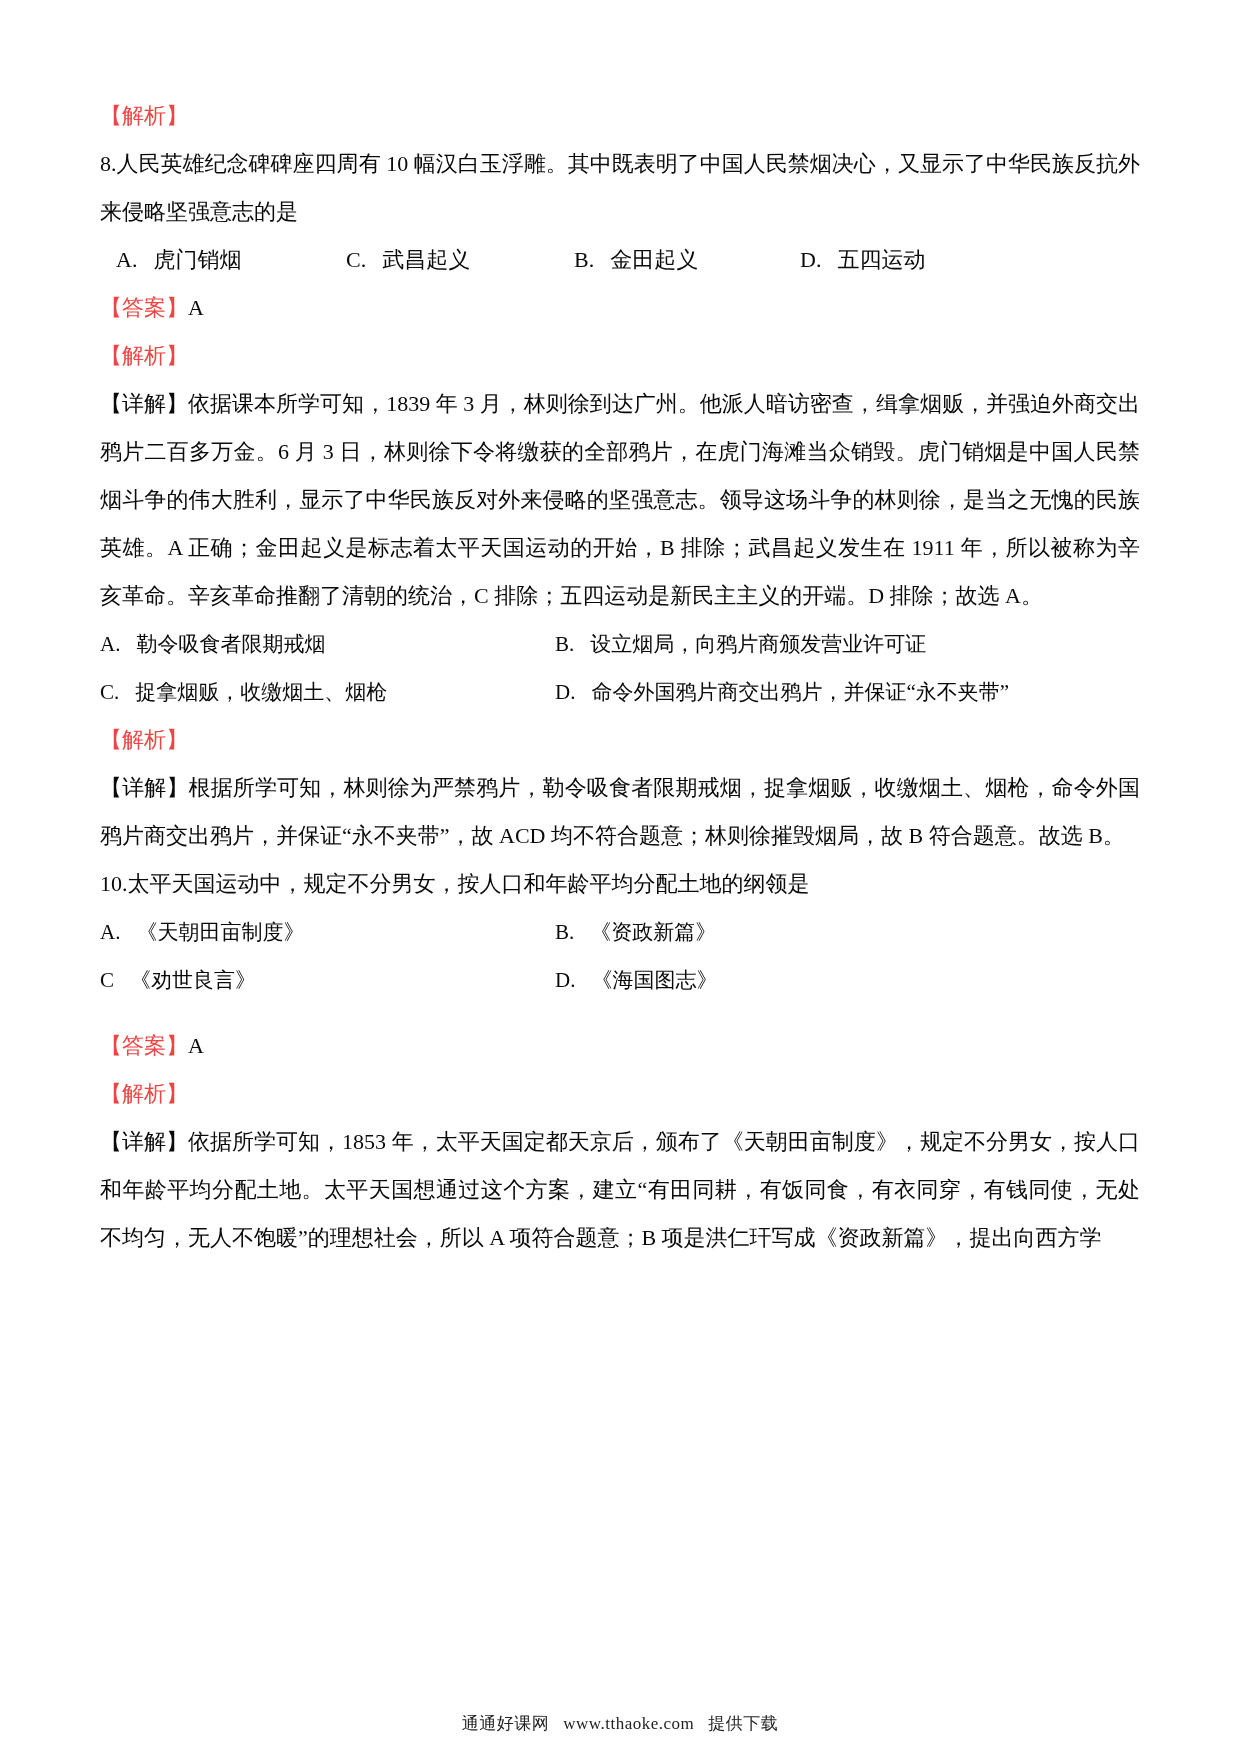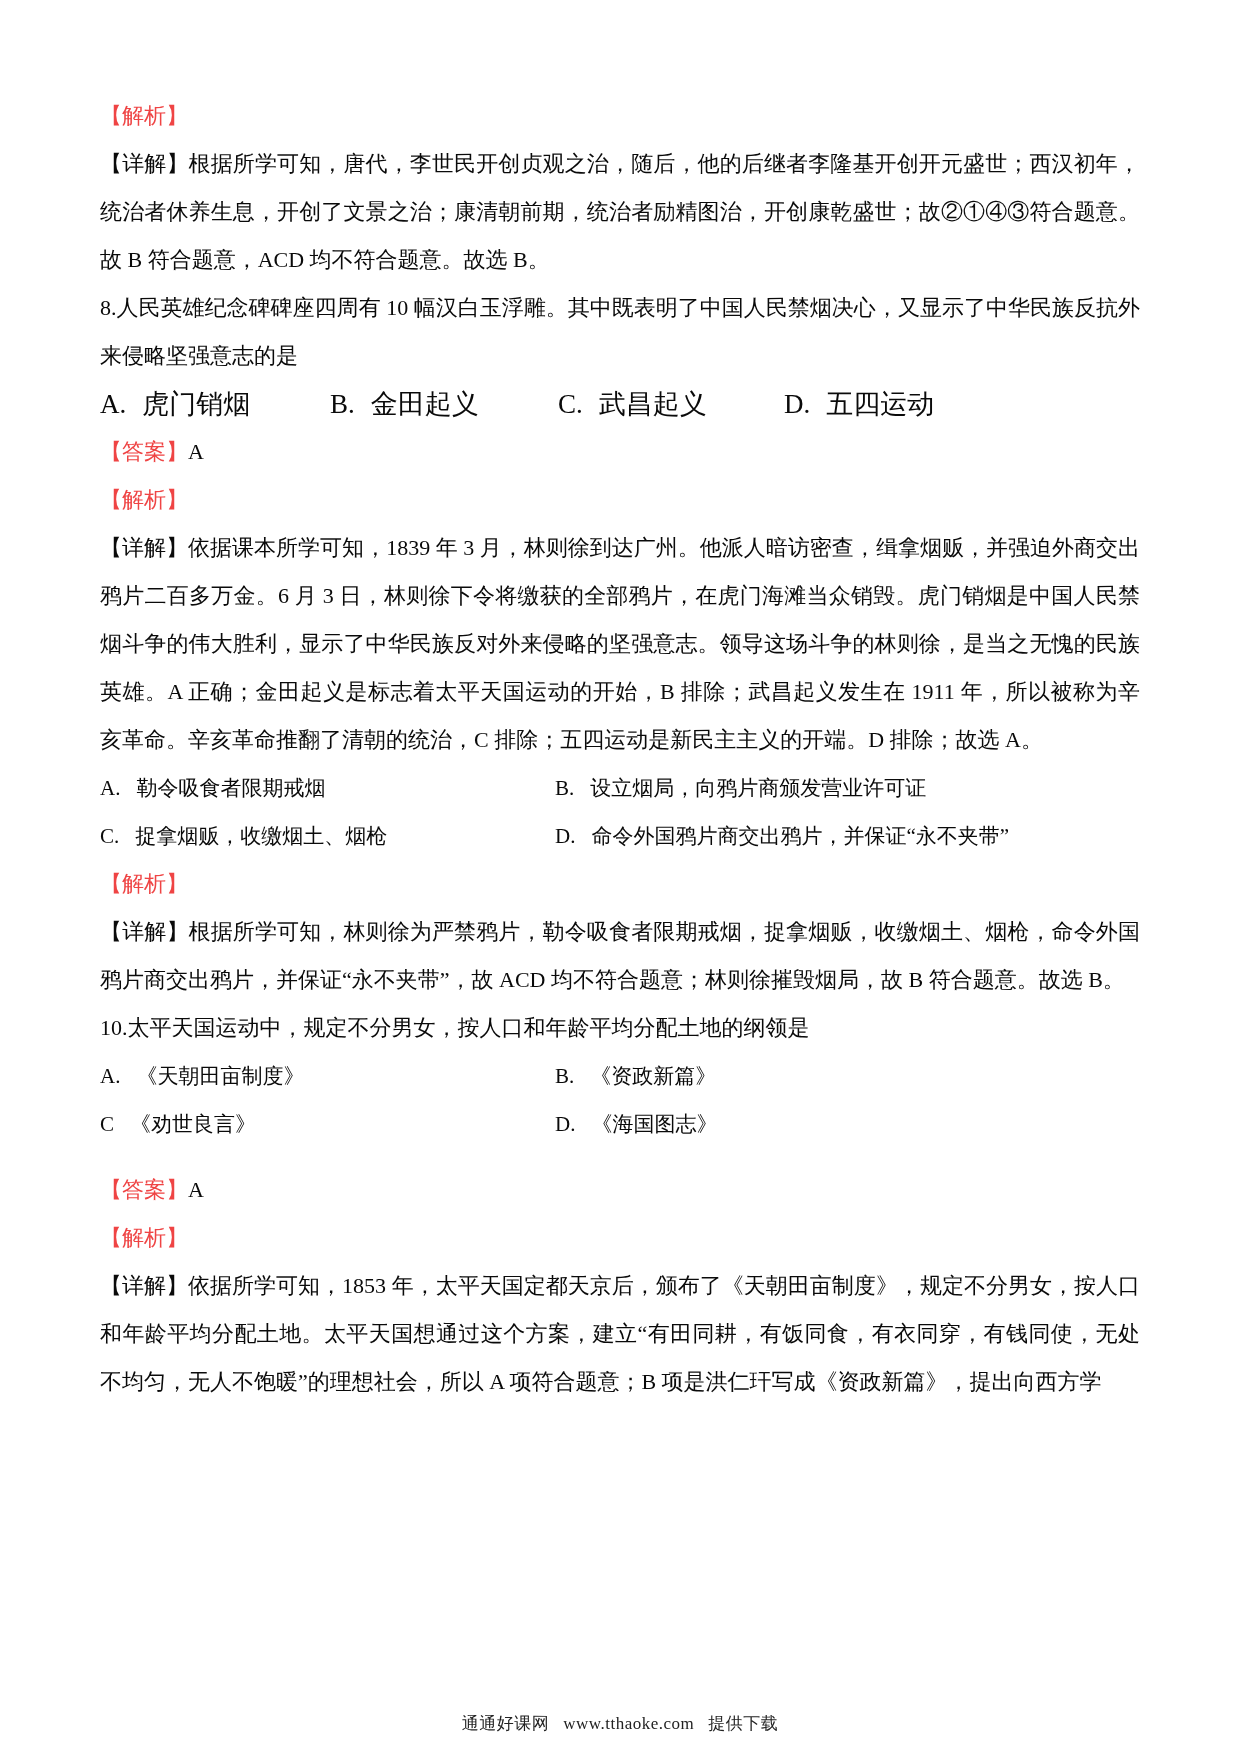--- a/index.html
+++ b/index.html
@@ -22,22 +22,23 @@
     margin: 0;
     font-size: 22px;
     line-height: 48px;
     text-align: justify;
     word-break: break-all;
   }
   .blue { color: #ef4444; }
   .opts4 {
     display: grid;
     grid-template-columns: 230px 228px 226px 1fr;
-    font-size: 27px;
+    font-size: 22px;
     line-height: 48px;
+    margin-left: 16px;
   }
   .opts2 {
     display: grid;
     grid-template-columns: 455px 1fr;
     font-size: 21px;
     line-height: 48px;
   }
   .opt { white-space: nowrap; overflow: hidden; }
   .opt-label { display: inline-block; margin-right: 16px; }
   .gap-before { margin-top: 18px; }
@@ -54,27 +55,26 @@
   }
   .footer span { margin: 0 7px; }
 </style>
 </head>
 <body>
 
 <div class="doc">
   <div class="content">
 
     <p class="line blue">【解析】</p>
-    <p class="line">【详解】根据所学可知，唐代，李世民开创贞观之治，随后，他的后继者李隆基开创开元盛世；西汉初年，统治者休养生息，开创了文景之治；康清朝前期，统治者励精图治，开创康乾盛世；故②①④③符合题意。故 B 符合题意，ACD 均不符合题意。故选 B。</p>
 
     <p class="line">8.人民英雄纪念碑碑座四周有 10 幅汉白玉浮雕。其中既表明了中国人民禁烟决心，又显示了中华民族反抗外来侵略坚强意志的是</p>
     <div class="opts4">
       <span class="opt"><span class="opt-label">A.</span><span>虎门销烟</span></span>
+      <span class="opt"><span class="opt-label">C.</span><span>武昌起义</span></span>
       <span class="opt"><span class="opt-label">B.</span><span>金田起义</span></span>
-      <span class="opt"><span class="opt-label">C.</span><span>武昌起义</span></span>
       <span class="opt"><span class="opt-label">D.</span><span>五四运动</span></span>
     </div>
     <p class="line"><span class="blue">【答案】</span><span>A</span></p>
     <p class="line blue">【解析】</p>
     <p class="line">【详解】依据课本所学可知，1839 年 3 月，林则徐到达广州。他派人暗访密查，缉拿烟贩，并强迫外商交出鸦片二百多万金。6 月 3 日，林则徐下令将缴获的全部鸦片，在虎门海滩当众销毁。虎门销烟是中国人民禁烟斗争的伟大胜利，显示了中华民族反对外来侵略的坚强意志。领导这场斗争的林则徐，是当之无愧的民族英雄。A 正确；金田起义是标志着太平天国运动的开始，B 排除；武昌起义发生在 1911 年，所以被称为辛亥革命。辛亥革命推翻了清朝的统治，C 排除；五四运动是新民主主义的开端。D 排除；故选 A。</p>
 
     <div class="opts2">
       <span class="opt"><span class="opt-label">A.</span><span>勒令吸食者限期戒烟</span></span>
       <span class="opt"><span class="opt-label">B.</span><span>设立烟局，向鸦片商颁发营业许可证</span></span>
     </div>

